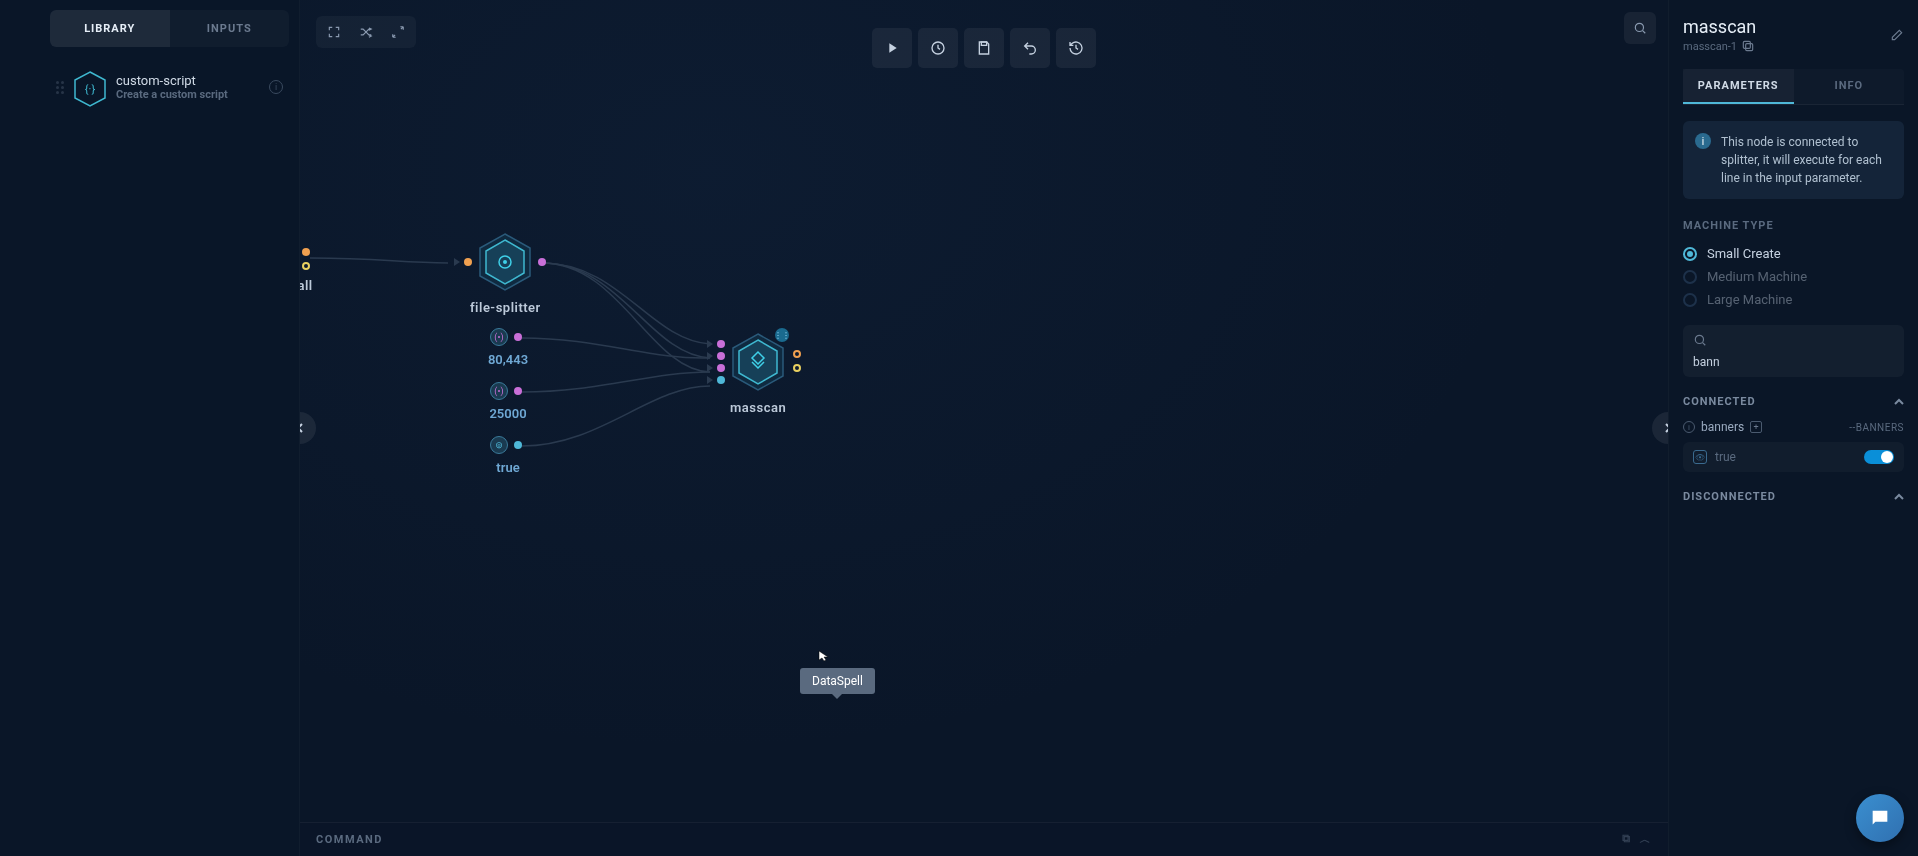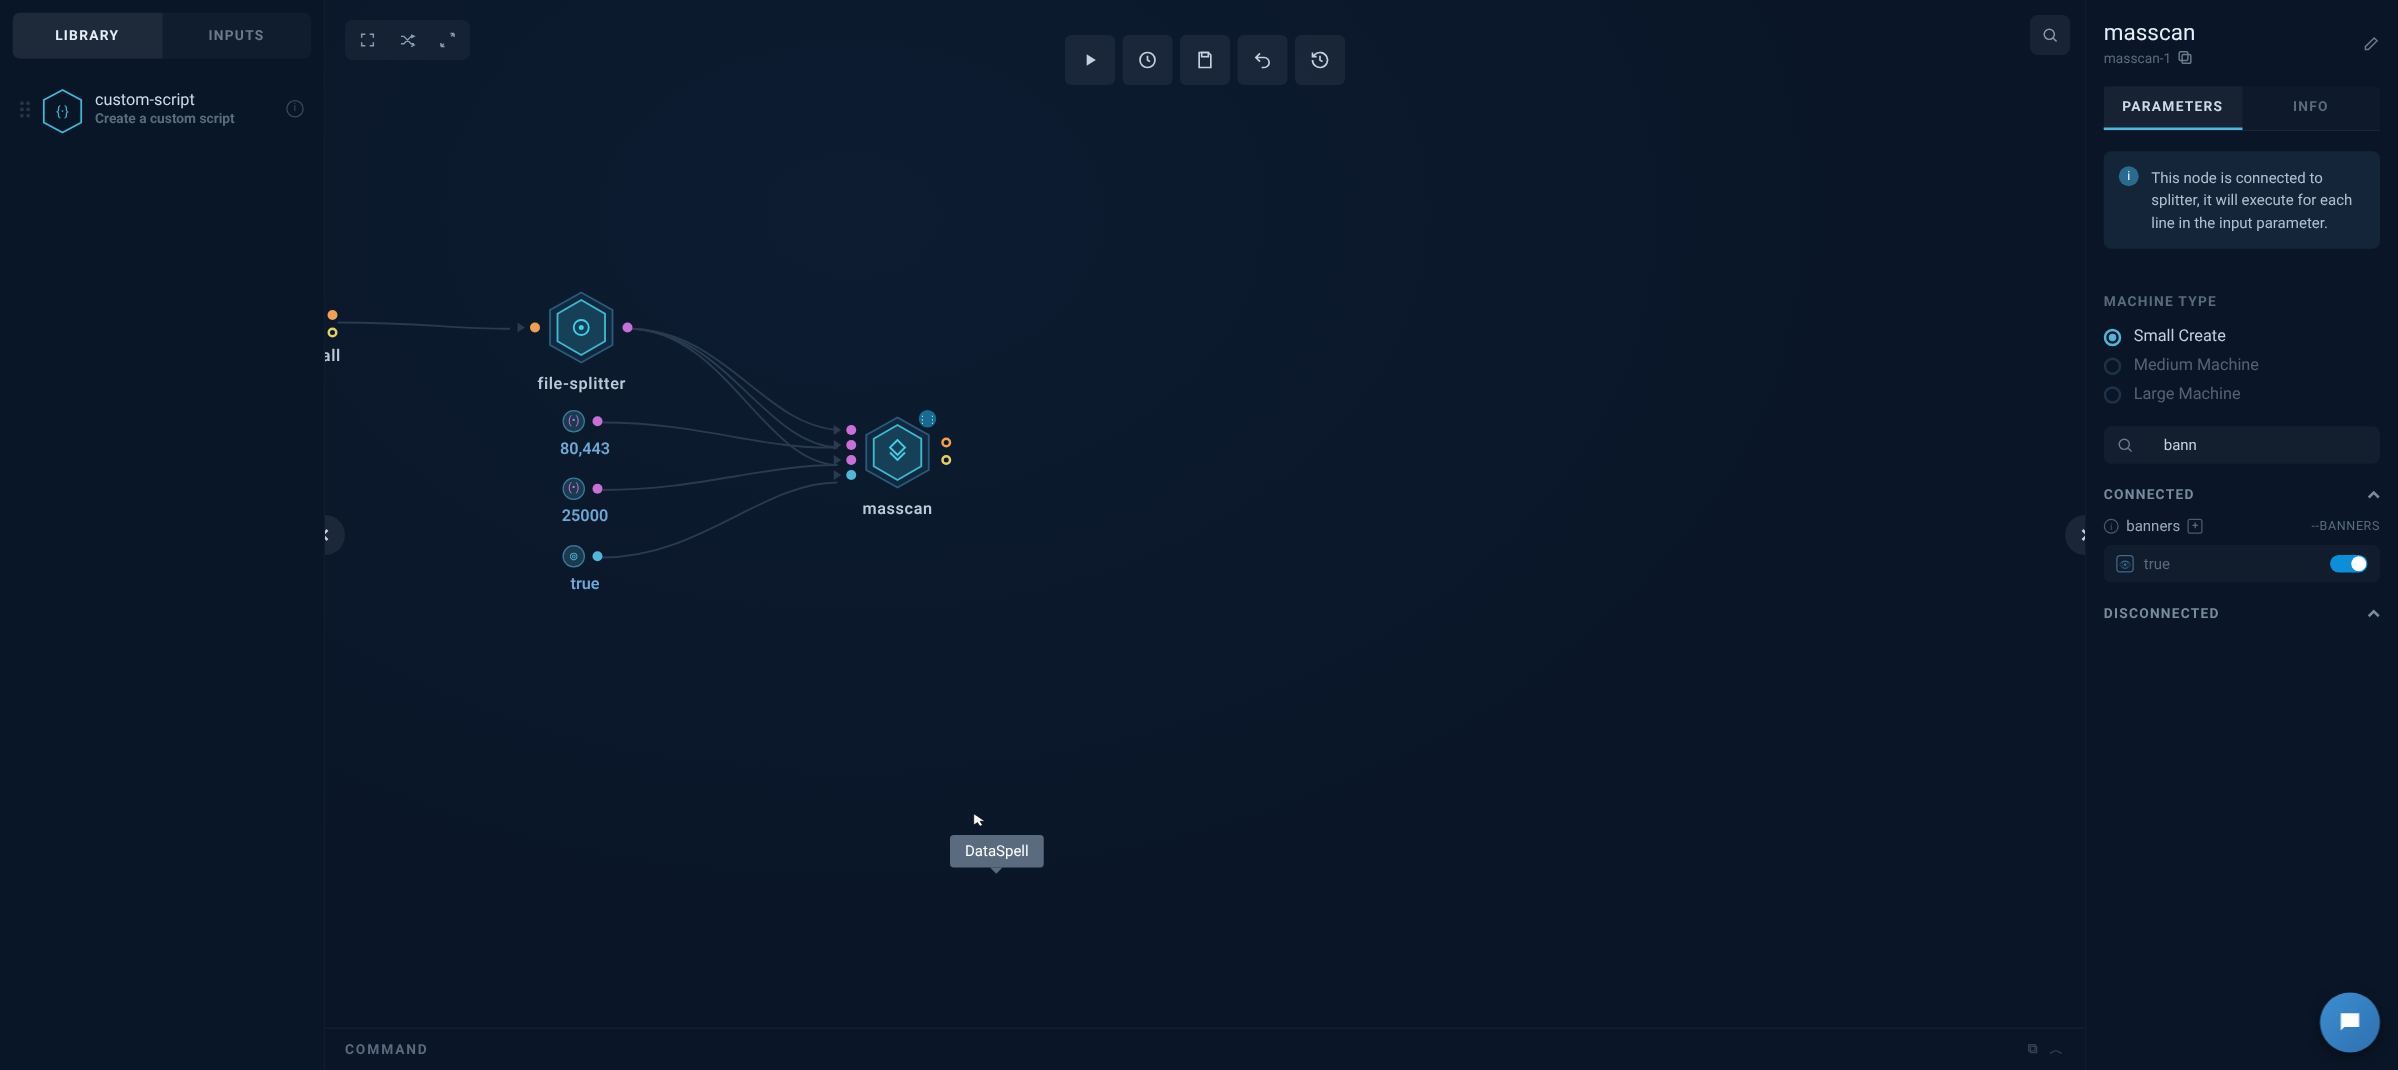--- a/index.html
+++ b/index.html
@@ -1,20 +1,20 @@
 <!DOCTYPE html>
 <html><head>
 <meta charset="utf-8">
 <style>
   * { box-sizing: border-box; margin: 0; padding: 0; font-family: -apple-system, BlinkMacSystemFont, "Segoe UI", Roboto, sans-serif; }
   html, body { width: 100%; height: 100%; background: #0a1628; color: #c5d1e0; overflow: hidden; }
   .app { display: flex; width: 100%; height: 100%; position: relative; }
 
   
-  .sidebar-left { width: 260px; background: rgba(10,22,40,0.95); border-right: 1px solid rgba(255,255,255,0.03); display: flex; flex-direction: column; padding: 10px; }
+  .sidebar-left { width: 260px; background: rgba(10,22,40,0.95); border-right: 1px solid rgba(255,255,255,0.03); display: flex; flex-direction: column; padding: 10px; margin-left: 40px; }
   .tabs { display: flex; background: rgba(255,255,255,0.03); border-radius: 6px; overflow: hidden; margin-bottom: 14px; }
   .tab { flex: 1; text-align: center; padding: 12px 0; font-size: 11px; font-weight: 700; letter-spacing: 1px; color: #6b7a8f; cursor: pointer; }
   .tab.active { background: rgba(255,255,255,0.06); color: #e6eef7; }
   .search-wrap { display: flex; align-items: center; background: rgba(255,255,255,0.04); border-radius: 6px; padding: 8px 10px; margin-bottom: 14px; }
   .search-wrap svg { width: 14px; height: 14px; stroke: #6b7a8f; margin-right: 8px; }
   .search-wrap input { flex: 1; background: transparent; border: none; outline: none; color: #c5d1e0; font-size: 13px; }
 
   .lib-item { display: flex; align-items: center; padding: 10px 6px; border-radius: 6px; cursor: grab; }
   .drag-dots { width: 10px; display: flex; flex-wrap: wrap; gap: 2px; margin-right: 8px; opacity: 0.3; }
   .drag-dots span { width: 3px; height: 3px; background: #6b7a8f; border-radius: 50%; }
@@ -77,28 +77,28 @@
   .sr-sub { font-size: 11px; color: #5a6a7f; margin-top: 2px; display: flex; align-items: center; gap: 4px; }
   .edit-icon, .copy-icon { width: 14px; height: 14px; stroke: #6b7a8f; fill: none; cursor: pointer; }
 
   .sr-tabs { display: flex; margin-top: 16px; border-bottom: 1px solid rgba(255,255,255,0.05); background: rgba(255,255,255,0.02); border-radius: 4px 4px 0 0; }
   .sr-tab { flex: 1; text-align: center; padding: 10px 0; font-size: 11px; font-weight: 700; letter-spacing: 1px; color: #5a6a7f; cursor: pointer; }
   .sr-tab.active { color: #d0dae6; background: rgba(255,255,255,0.04); border-bottom: 2px solid #4fb8d8; }
 
   .notice { display: flex; gap: 10px; background: rgba(80,120,160,0.15); padding: 12px; border-radius: 6px; margin-top: 16px; font-size: 12px; color: #b0c0d0; line-height: 1.5; }
   .notice .i { width: 16px; height: 16px; border-radius: 50%; background: #2a6a8f; color: #fff; font-size: 10px; display: flex; align-items: center; justify-content: center; flex-shrink: 0; }
 
-  .section-label { font-size: 11px; font-weight: 700; letter-spacing: 1px; color: #5a6a7f; margin-top: 36px; margin-bottom: 10px; }
+  .section-label { font-size: 11px; font-weight: 700; letter-spacing: 1px; color: #5a6a7f; margin-top: 20px; margin-bottom: 10px; }
   .radio-row { display: flex; align-items: center; gap: 10px; padding: 4px 0; cursor: pointer; }
   .radio { width: 14px; height: 14px; border-radius: 50%; border: 2px solid #3a5a7f; display: flex; align-items: center; justify-content: center; }
   .radio.on { border-color: #4fb8d8; }
   .radio.on::after { content: ""; width: 6px; height: 6px; border-radius: 50%; background: #4fb8d8; }
   .radio-row.disabled { opacity: 0.4; }
 
-  .sr-search { display: flex; align-items: flex-start; gap: 24px; background: rgba(255,255,255,0.04); border-radius: 6px; padding: 8px 10px; margin-top: 14px; }
+  .sr-search { display: flex; align-items: flex-start; gap: 8px; background: rgba(255,255,255,0.04); border-radius: 6px; padding: 8px 10px; margin-top: 14px; flex-direction: column; }
   .sr-search input { flex: 1; background: transparent; border: none; outline: none; color: #c5d1e0; font-size: 12px; }
 
   .collapsible { display: flex; justify-content: space-between; align-items: center; margin-top: 18px; cursor: pointer; }
   .collapsible .lbl { font-size: 11px; font-weight: 700; letter-spacing: 1px; color: #7a8a9f; }
   .chev { width: 10px; height: 10px; stroke: #7a8a9f; fill: none; stroke-width: 2; }
 
   .param-row { display: flex; align-items: center; justify-content: space-between; margin-top: 12px; font-size: 12px; }
   .param-row .l { display: flex; align-items: center; gap: 6px; color: #9aaabf; }
   .param-row .r { font-size: 10px; color: #5a6a7f; letter-spacing: 0.5px; }
   .param-row .i2 { width: 12px; height: 12px; border-radius: 50%; border: 1px solid #4a5a6f; font-size: 8px; display: flex; align-items: center; justify-content: center; color: #4a5a6f; }

